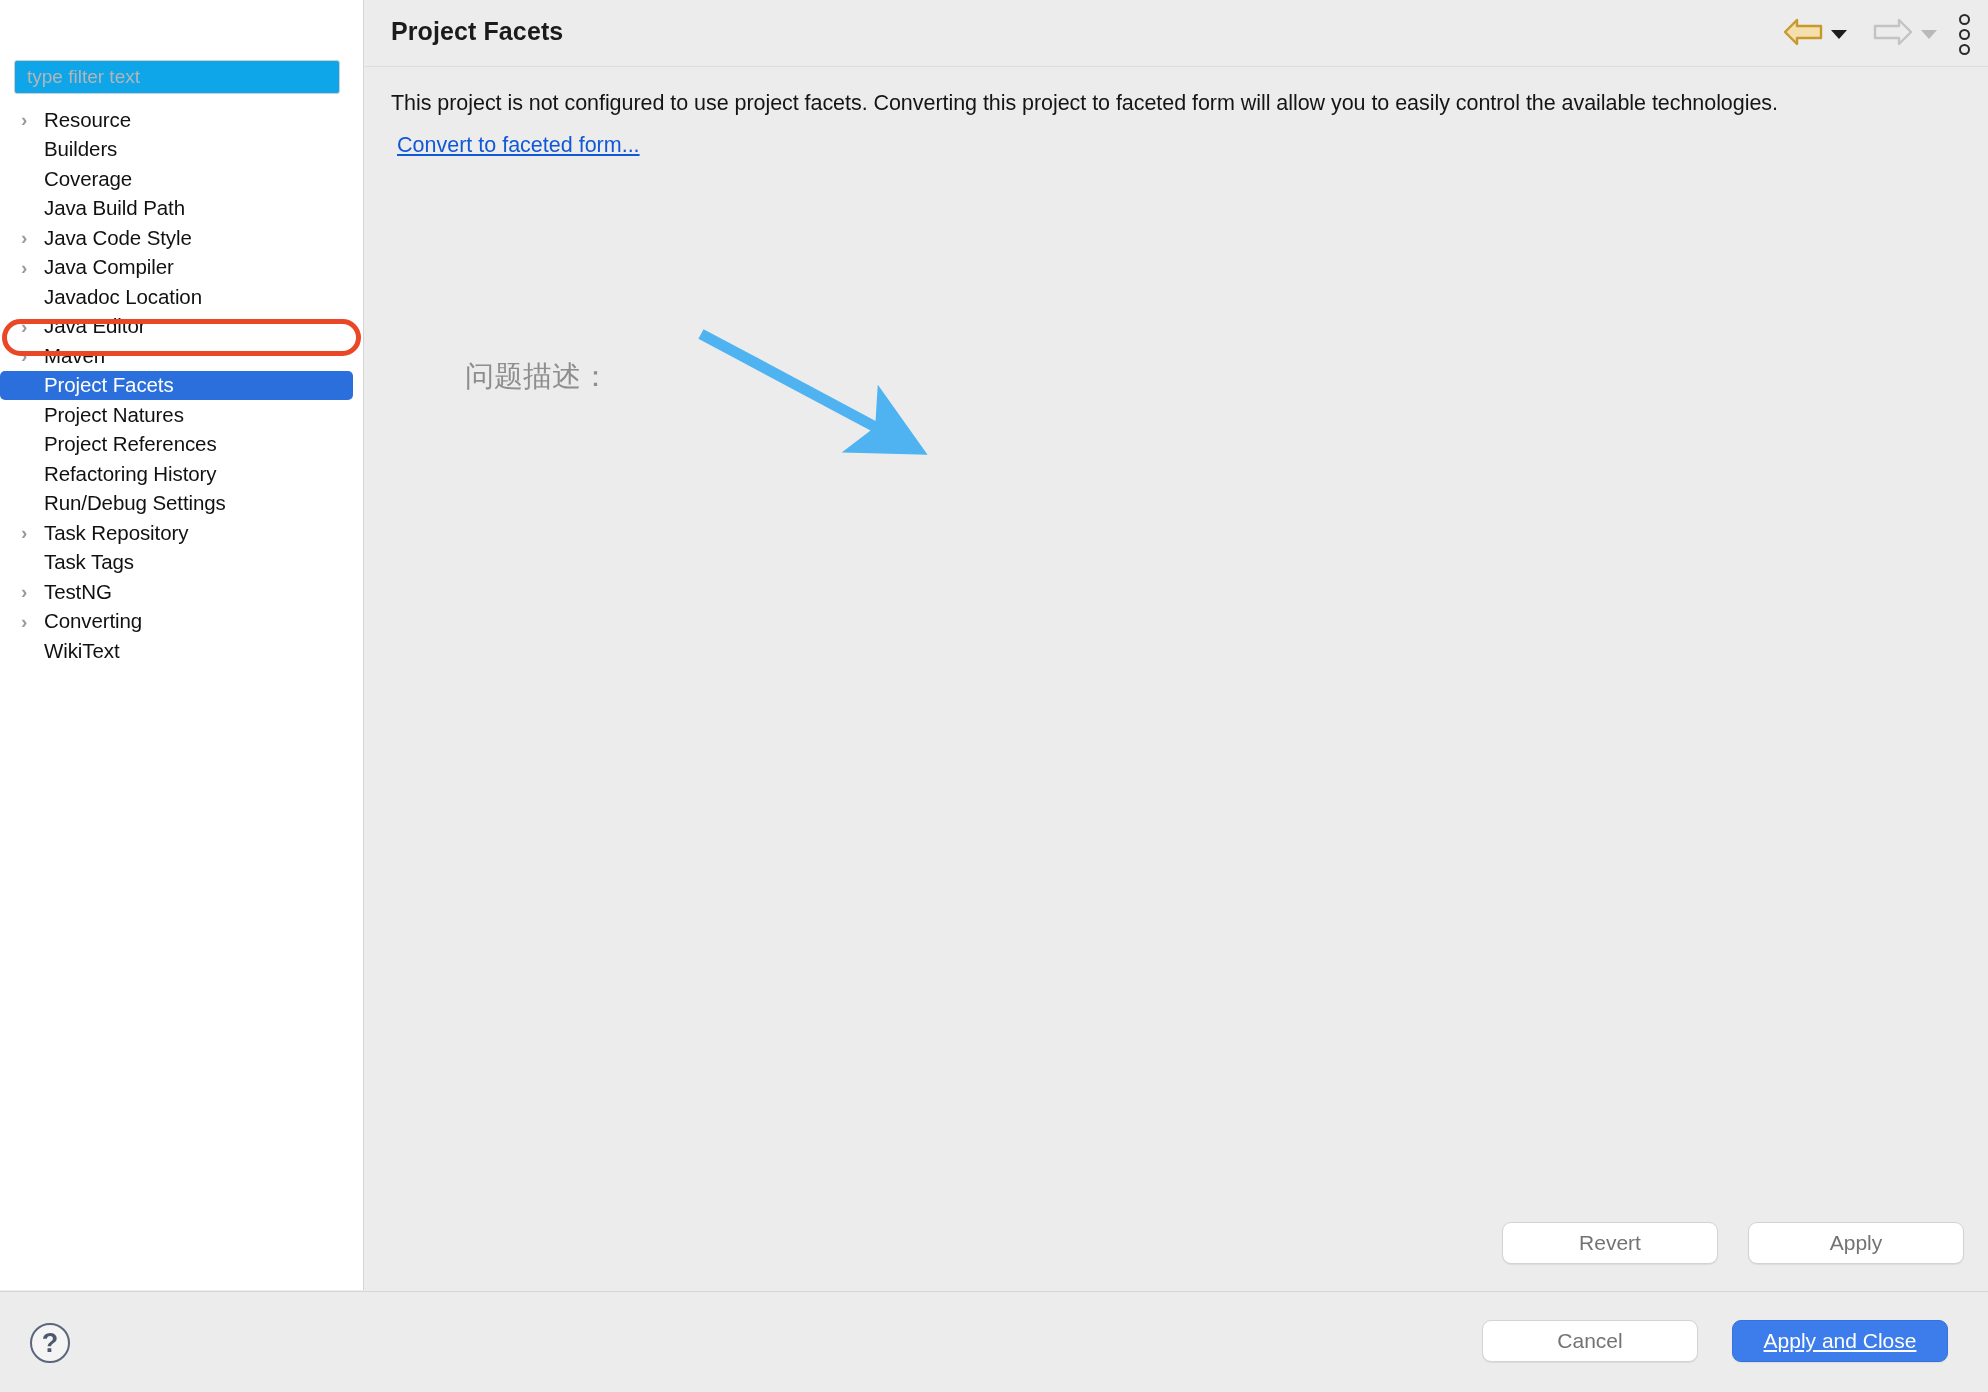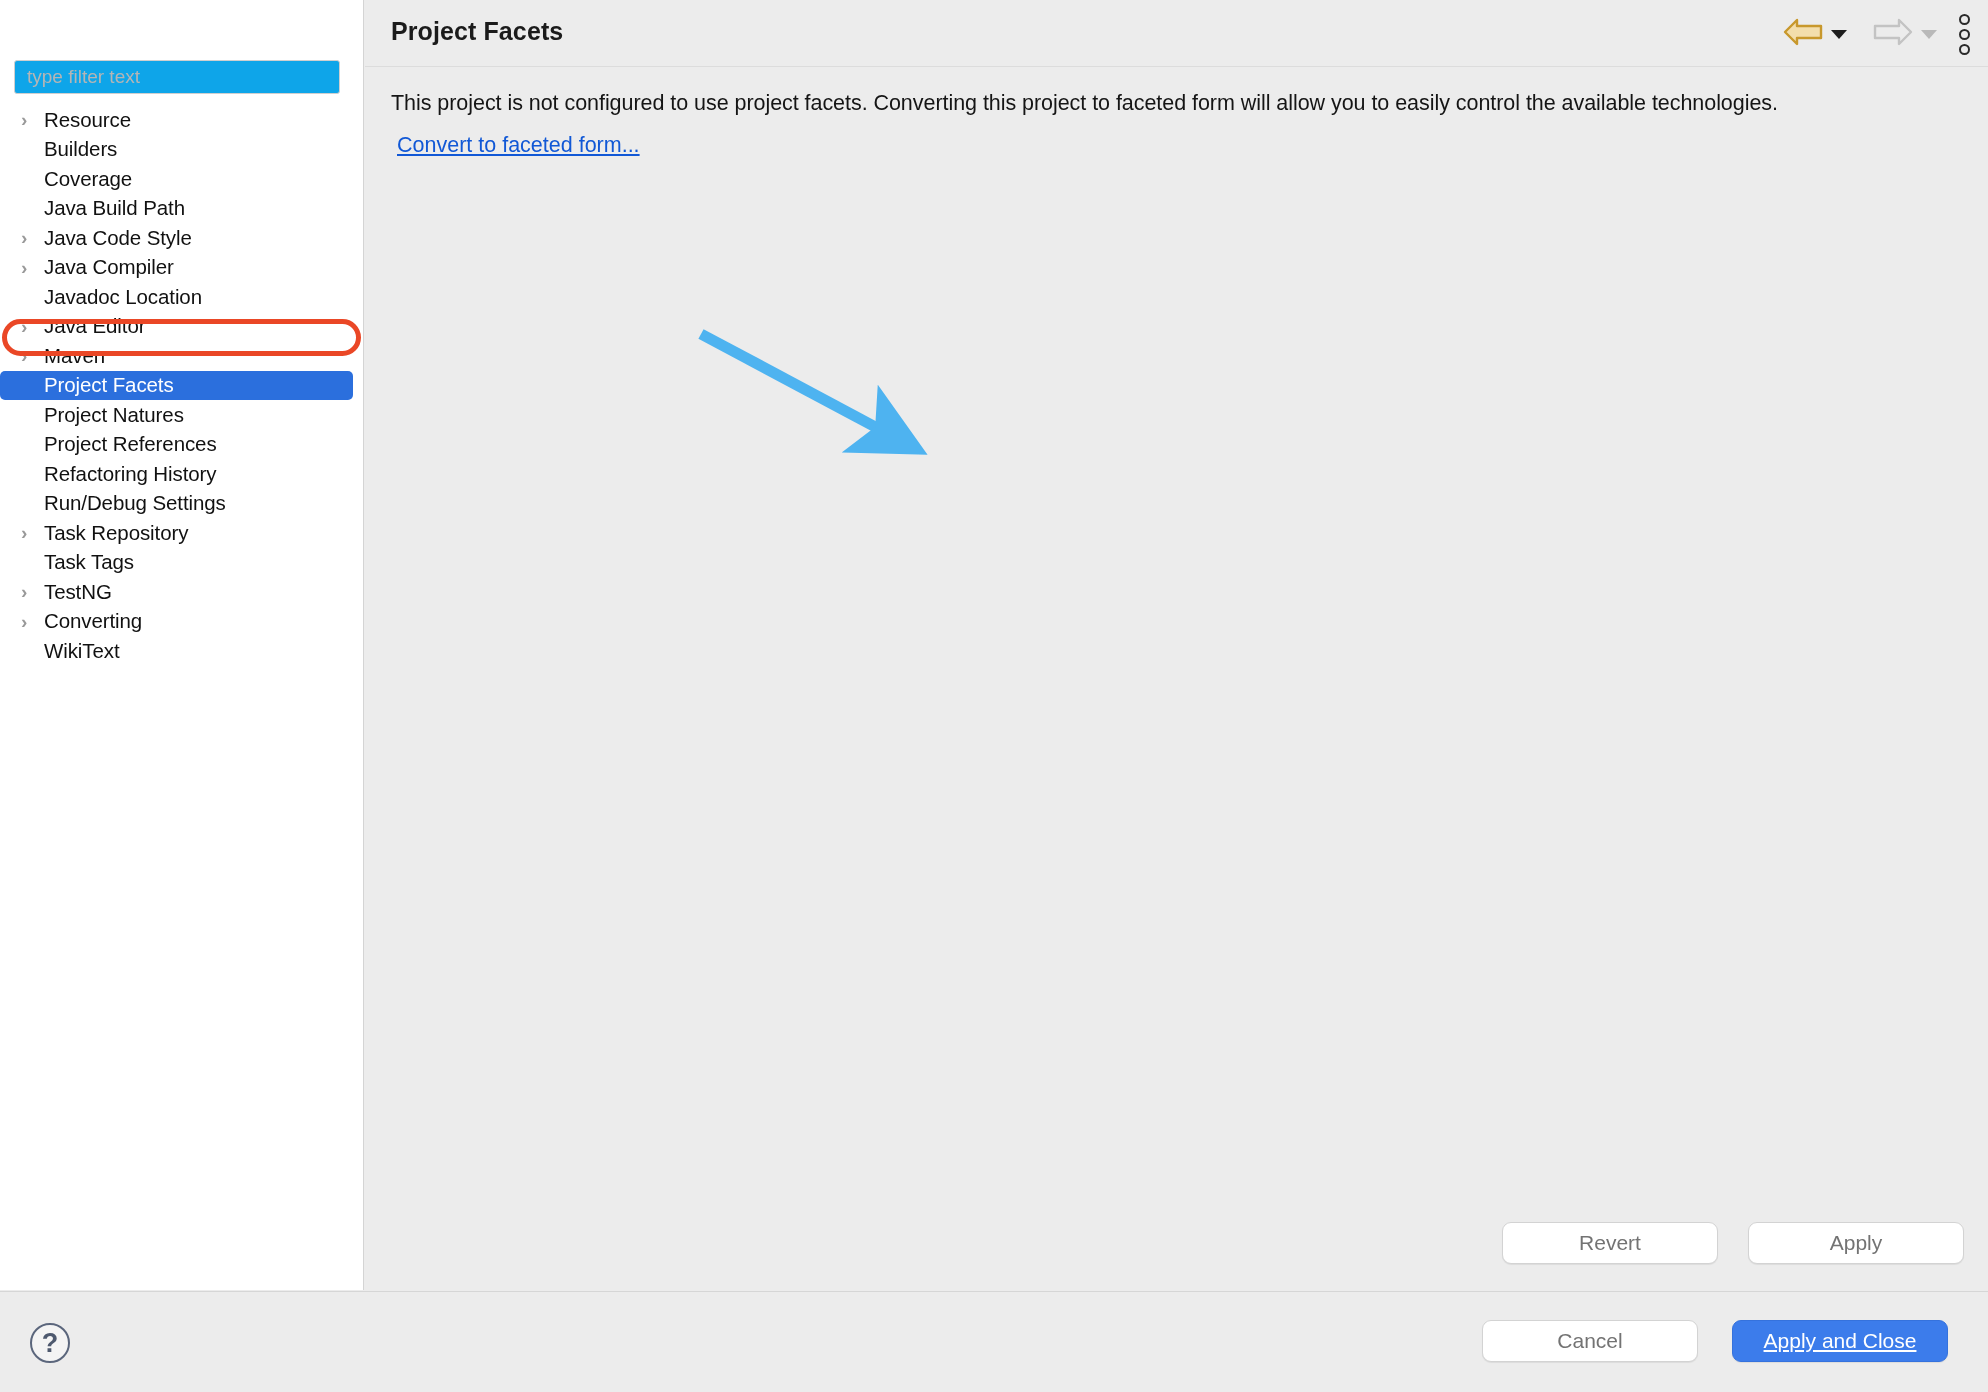--- a/index.html
+++ b/index.html
@@ -397,20 +397,21 @@
     <svg id="arrow-svg" width="260" height="140" viewBox="0 0 260 140">
       <defs>
         <marker id="ah" markerWidth="7" markerHeight="7" refX="2.2" refY="3.5" orient="auto">
           <path d="M0,0 L7,3.5 L0,7 L1.6,3.5 Z" fill="#4eb3f0"></path>
         </marker>
       </defs>
       <line x1="6" y1="14" x2="186" y2="110" stroke="#4eb3f0" stroke-width="11" stroke-linecap="butt" marker-end="url(#ah)"></line>
     </svg>
 
     <div id="annotation">
+      <div>问题描述：</div>
     </div>
 
     <div id="panel-buttons">
       <button class="btn">Revert</button>
       <button class="btn">Apply</button>
     </div>
   </div>
 
   <div id="bottom-bar">
     <div id="help-btn">?</div>

